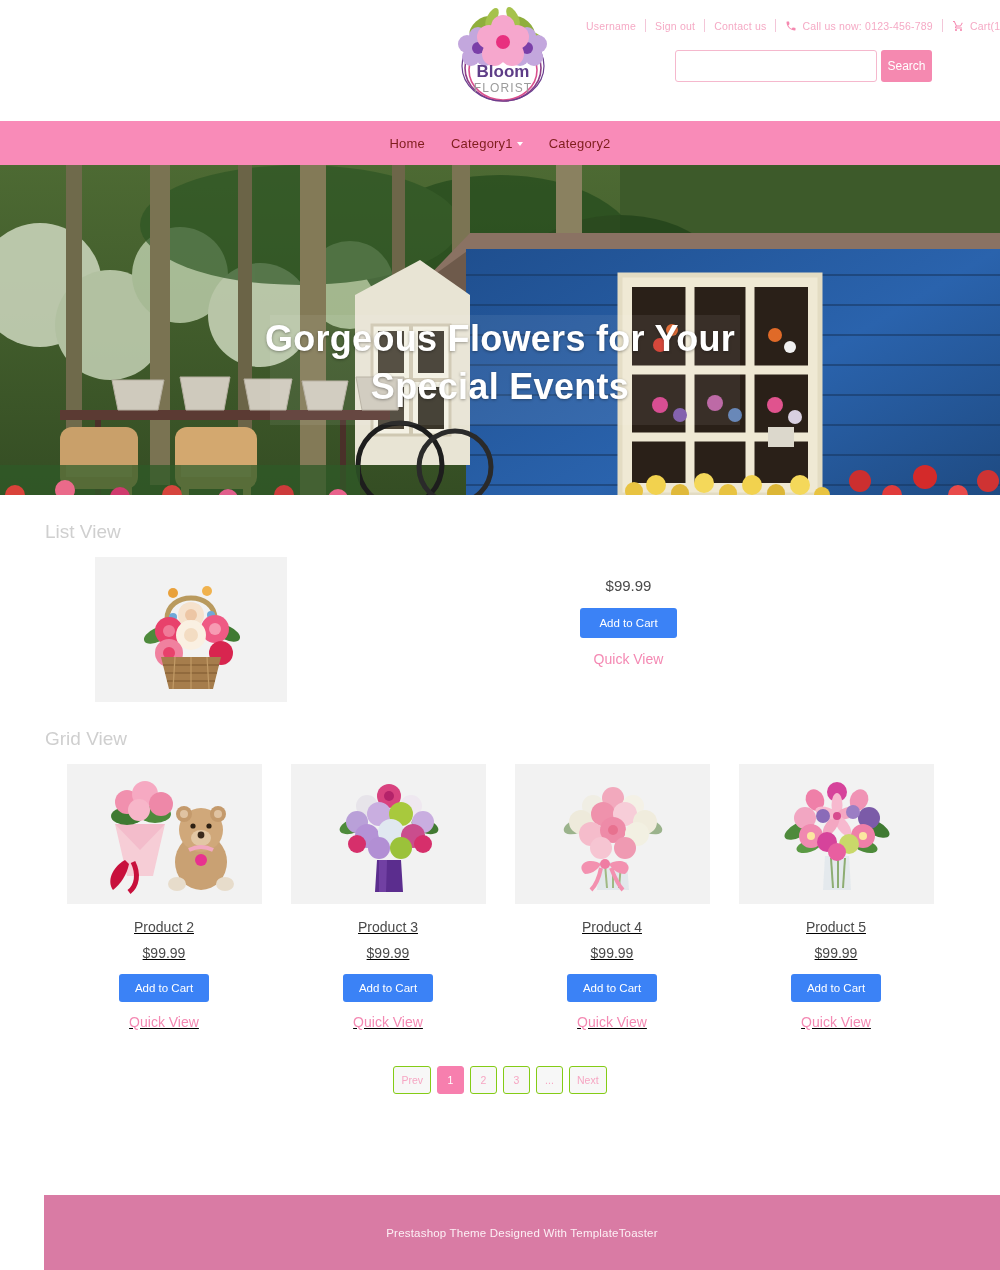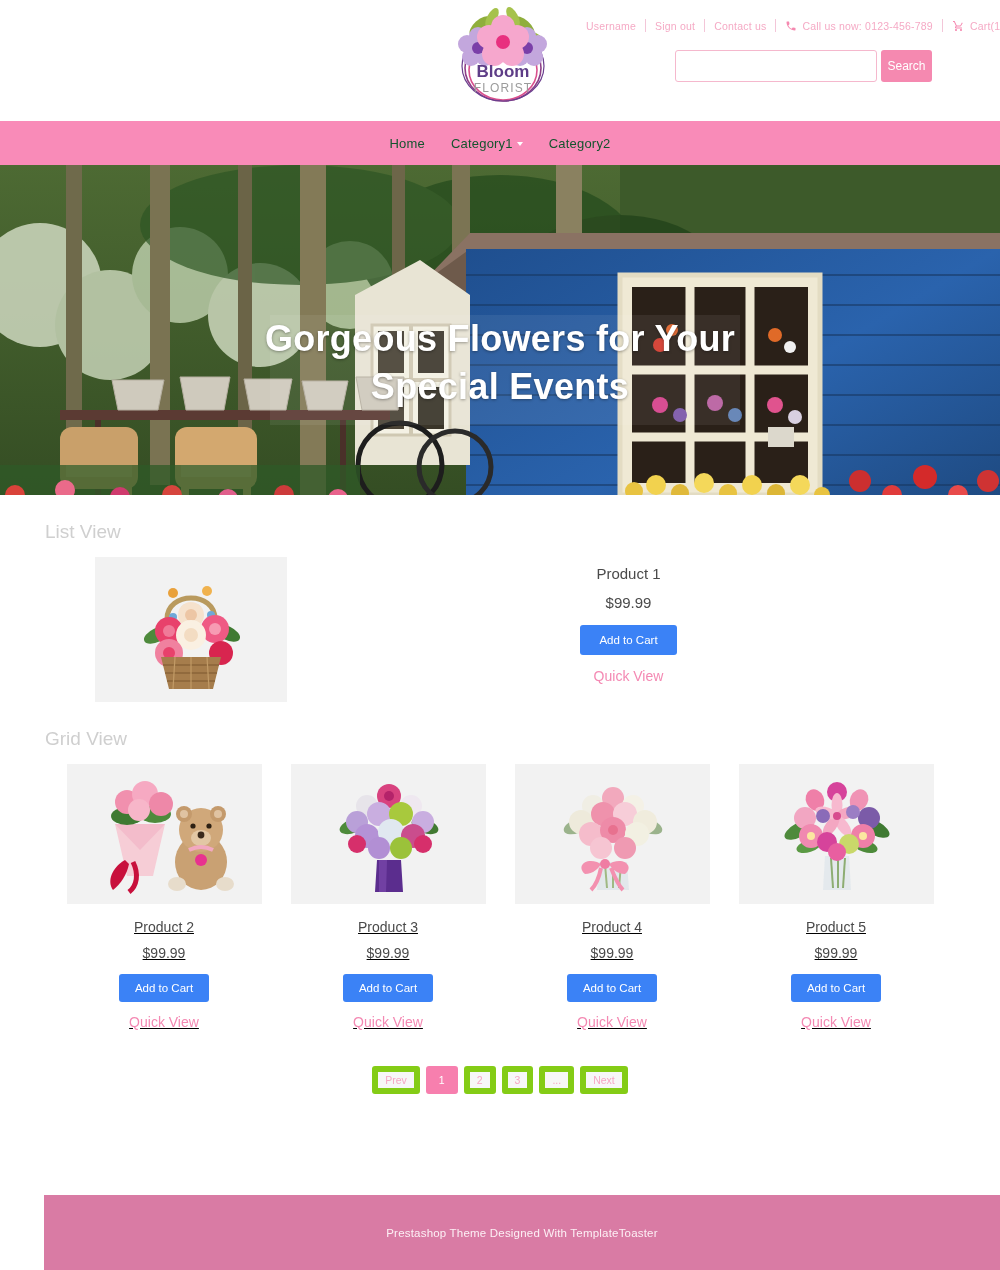--- a/index.html
+++ b/index.html
@@ -84,21 +84,21 @@
   
   .nav {
     height: 44px;
     background: #f98bb8;
     display: flex;
     align-items: center;
     justify-content: center;
     gap: 26px;
   }
   .nav-item {
-    color: #14532d;
+    color: #7f1d1d;
     font-size: 13px;
     text-decoration: none;
     display: flex;
     align-items: center;
     gap: 4px;
     letter-spacing: .2px;
   }
   .caret {
     display: inline-block;
     width: 0; height: 0;
@@ -221,21 +221,21 @@
   .pagination {
     display: flex;
     justify-content: center;
     gap: 6px;
     margin-top: 36px;
   }
   .page-btn {
     min-width: 27px;
     height: 28px;
     background: #f7f7f7;
-    border: 6px solid #84cc16;
+    border: 1px solid #84cc16;
     border-radius: 3px;
     color: #f6a6c3;
     font-size: 10.5px;
     display: flex;
     align-items: center;
     justify-content: center;
     padding: 0 7px;
     text-decoration: none;
     cursor: pointer;
   }
@@ -590,21 +590,20 @@
           <line x1="72" y1="124" x2="120" y2="124"></line>
         </g>
         <g stroke="#c19a66" stroke-width="1.2">
           <line x1="80" y1="100" x2="78" y2="132"></line>
             <line x1="96" y1="100" x2="96" y2="132"></line>
           <line x1="112" y1="100" x2="114" y2="132"></line>
         </g>
       </svg>
     </div>
     <div class="list-info">
-      <h3 class="prod-name">Product 1</h3>
       <div class="prod-price">$99.99</div>
       <button class="btn-cart">Add to Cart</button>
       <a class="quick-view" href="#">Quick View</a>
     </div>
   </div>
 
   <h2 class="section-title">Grid View</h2>
 
   <div class="grid-row">
 

